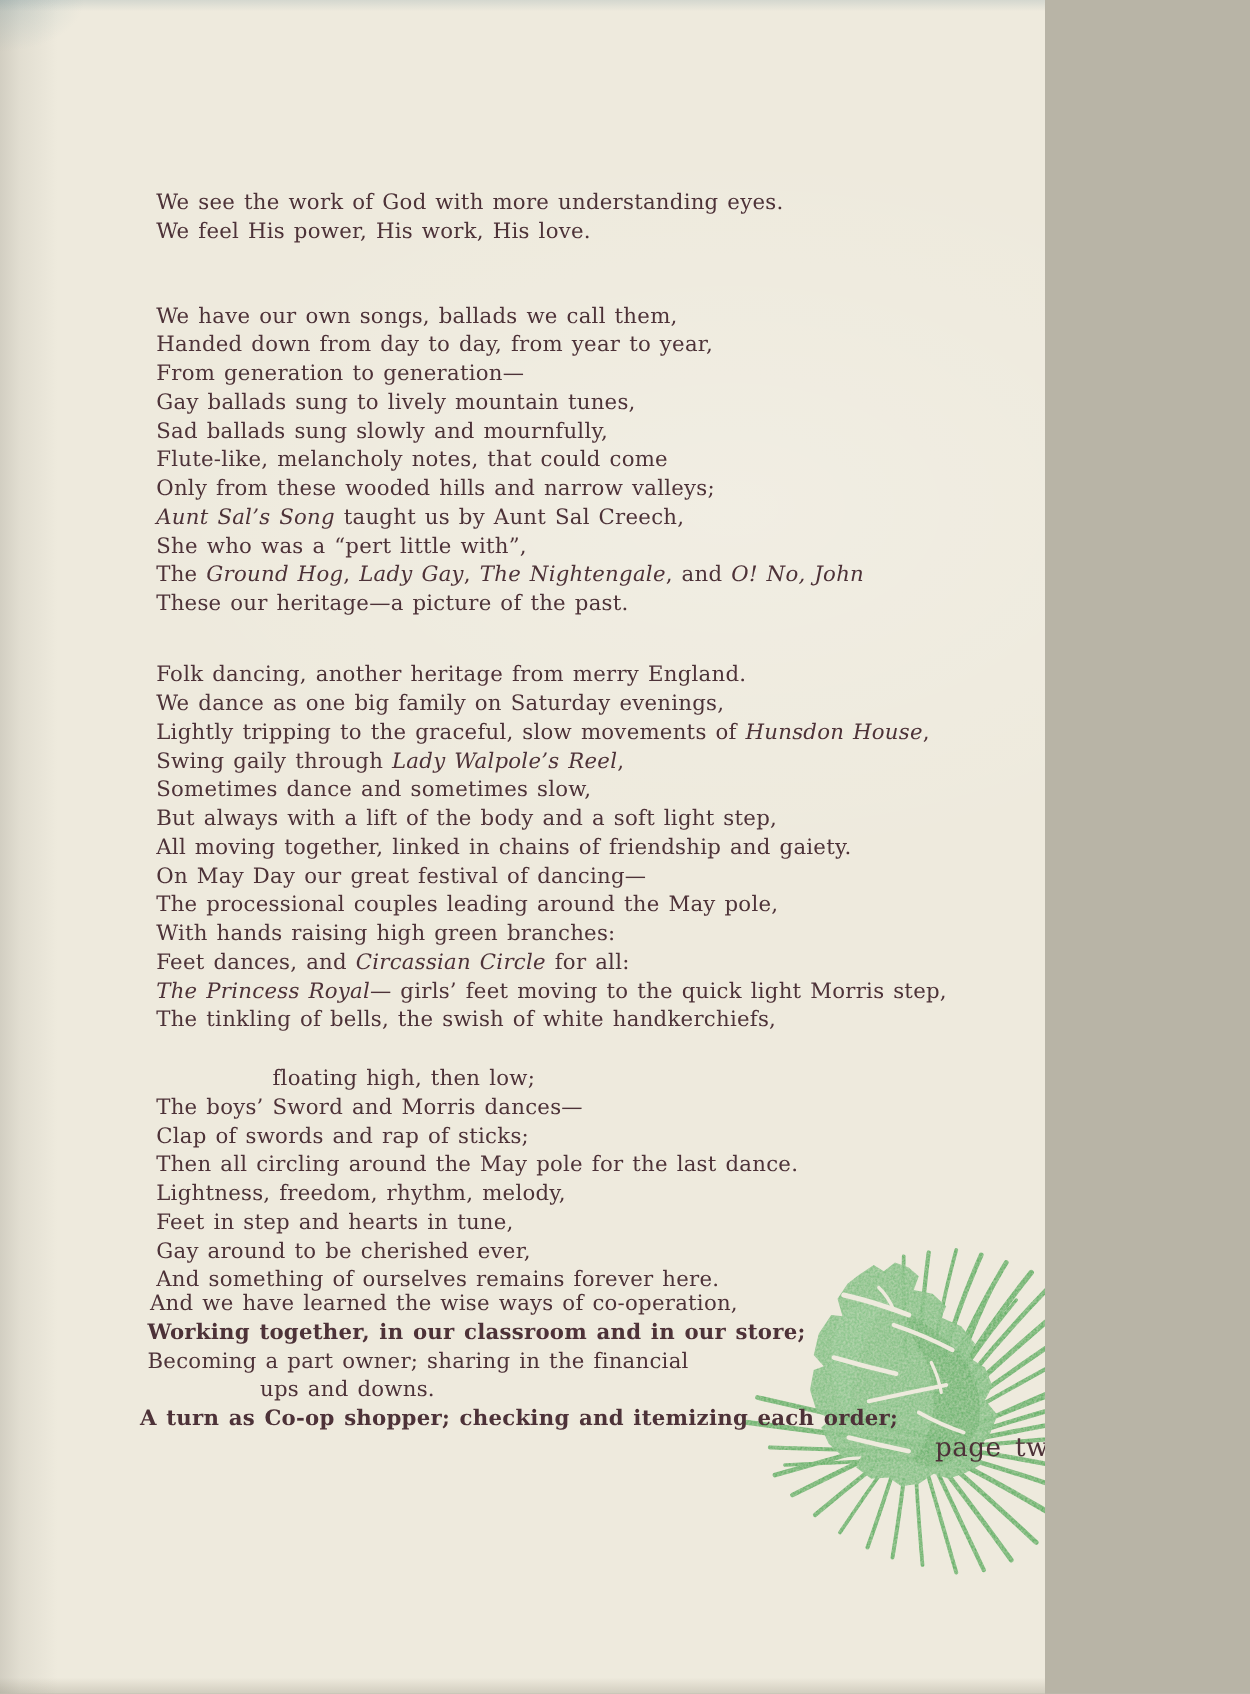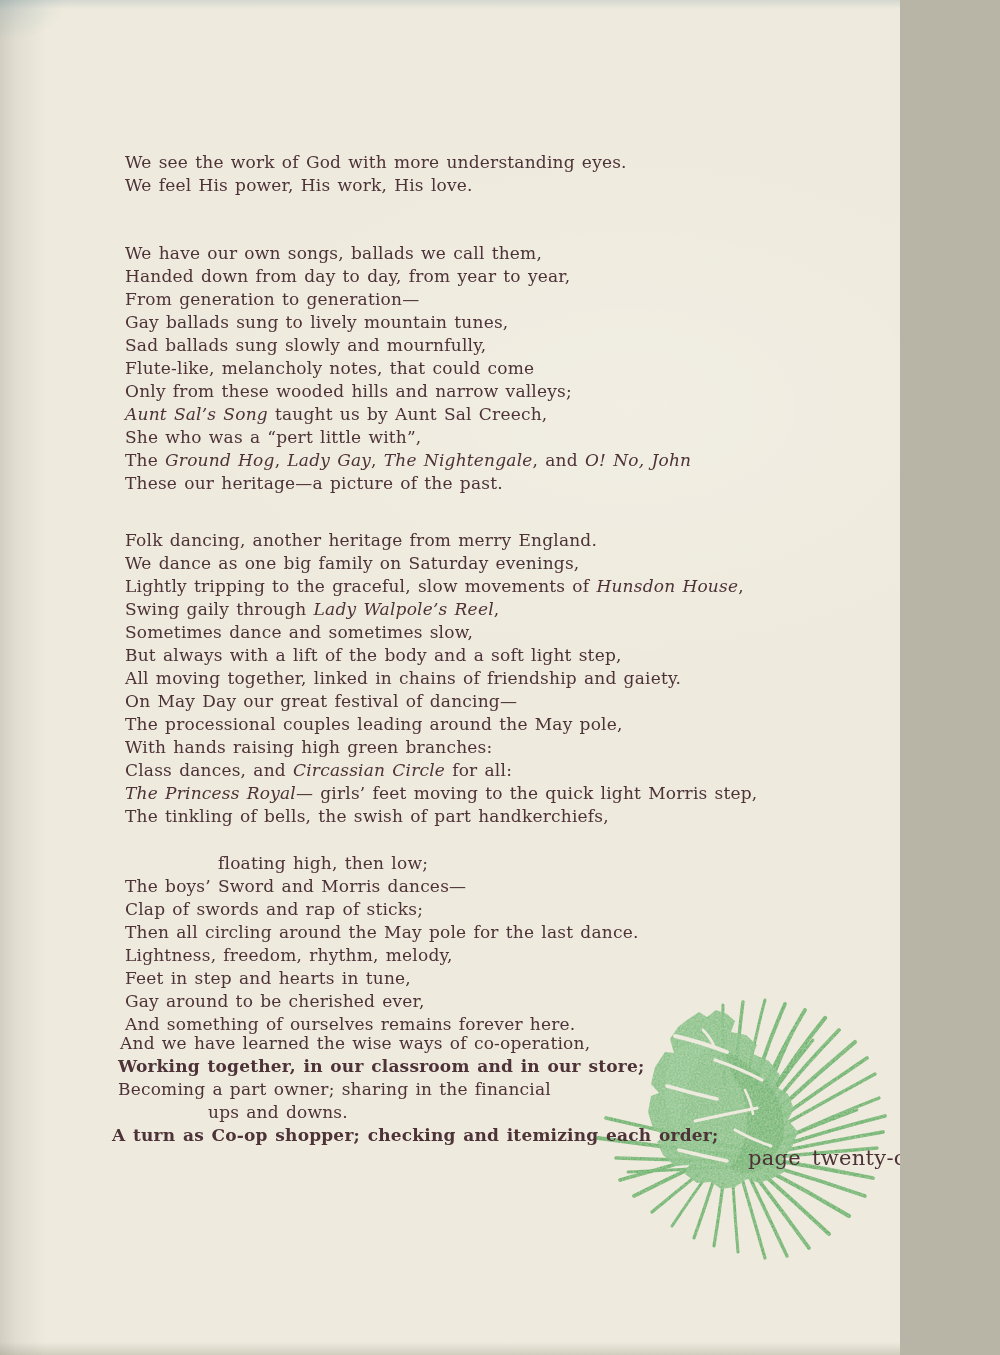--- a/index.html
+++ b/index.html
@@ -1,18 +1,18 @@
 <!DOCTYPE html>
 <html><head>
 <meta charset="utf-8">
 <style>
   html,body{margin:0;padding:0;background:#b8b4a6;}
   .page{
     position:relative;
-    width:900px;height:1355px;
+    width:836px;height:1355px;
     overflow:hidden;
     background-color:#eeeadd;
     background-image:
       radial-gradient(90px 55px at 0% 0%, rgba(130,162,170,0.30), rgba(130,162,170,0) 75%),
       radial-gradient(700px 420px at 70% 30%, rgba(255,255,255,0.18), rgba(255,255,255,0) 70%),
       linear-gradient(90deg, rgba(98,96,85,0.20) 0px, rgba(98,96,85,0.09) 16px, rgba(98,96,85,0.0) 46px),
       linear-gradient(180deg, rgba(146,168,172,0.28) 0px, rgba(146,168,172,0) 9px),
       linear-gradient(0deg, rgba(118,113,94,0.24) 0px, rgba(118,113,94,0) 13px);
     font-family:"DejaVu Serif","Liberation Serif",serif;
     color:#4d3238;
@@ -150,23 +150,23 @@
         <div class="line"><span>Folk dancing, another heritage from merry England.</span></div>
         <div class="line"><span>We dance as one big family on Saturday evenings,</span></div>
         <div class="line"><span>Lightly tripping to the graceful, slow movements of </span><span class="it">Hunsdon House</span><span>,</span></div>
         <div class="line"><span>Swing gaily through </span><span class="it">Lady Walpole’s Reel</span><span>,</span></div>
         <div class="line"><span>Sometimes dance and sometimes slow,</span></div>
         <div class="line"><span>But always with a lift of the body and a soft light step,</span></div>
         <div class="line"><span>All moving together, linked in chains of friendship and gaiety.</span></div>
         <div class="line"><span>On May Day our great festival of dancing—</span></div>
         <div class="line"><span>The processional couples leading around the May pole,</span></div>
         <div class="line"><span>With hands raising high green branches:</span></div>
-        <div class="line"><span>Class dances, and </span><span class="it">Circassian Circle</span><span> for all:</span></div>
+        <div class="line"><span>Feet dances, and </span><span class="it">Circassian Circle</span><span> for all:</span></div>
         <div class="line"><span class="it">The Princess Royal</span><span>— girls’ feet moving to the quick light Morris step,</span></div>
-        <div class="line"><span>The tinkling of bells, the swish of part handkerchiefs,</span></div>
+        <div class="line"><span>The tinkling of bells, the swish of white handkerchiefs,</span></div>
         <div class="line" style="padding-left: 93px; margin-top: 24px;"><span>floating high, then low;</span></div>
         <div class="line"><span>The boys’ Sword and Morris dances—</span></div>
         <div class="line"><span>Clap of swords and rap of sticks;</span></div>
         <div class="line"><span>Then all circling around the May pole for the last dance.</span></div>
         <div class="line"><span>Lightness, freedom, rhythm, melody,</span></div>
         <div class="line"><span>Feet in step and hearts in tune,</span></div>
         <div class="line"><span>Gay around to be cherished ever,</span></div>
         <div class="line"><span>And something of ourselves remains forever here.</span></div>
       </div>
       <div class="stanza stanza-3">

